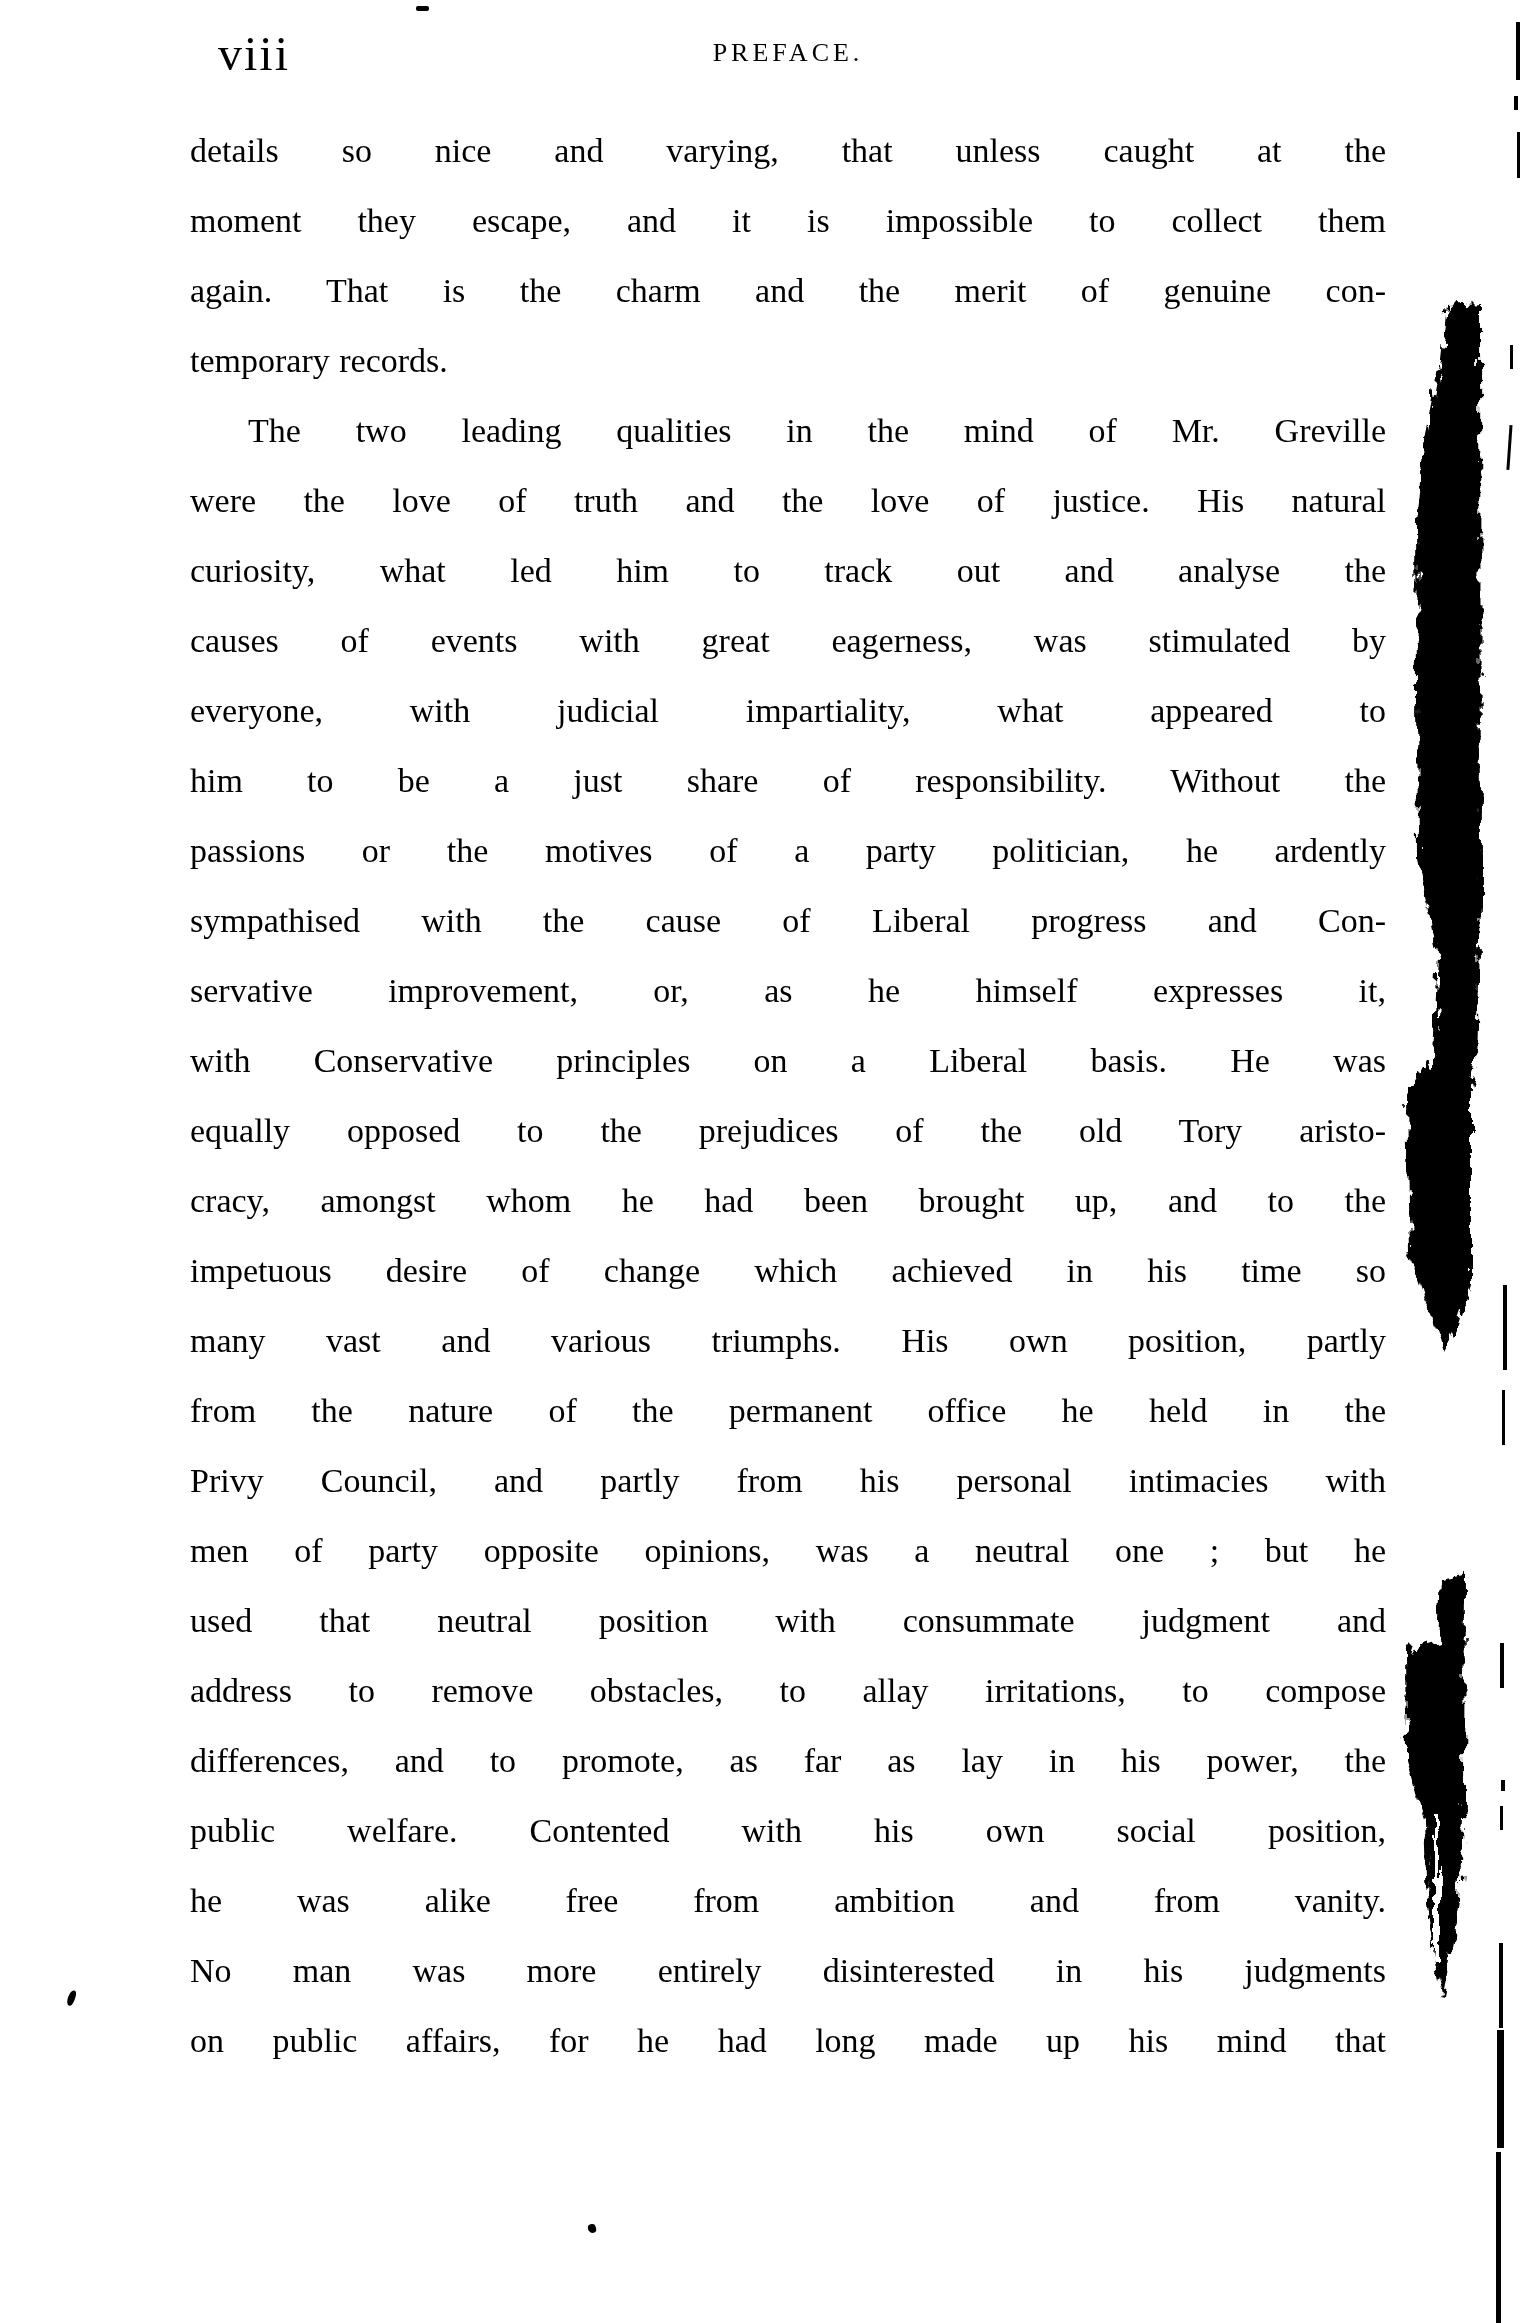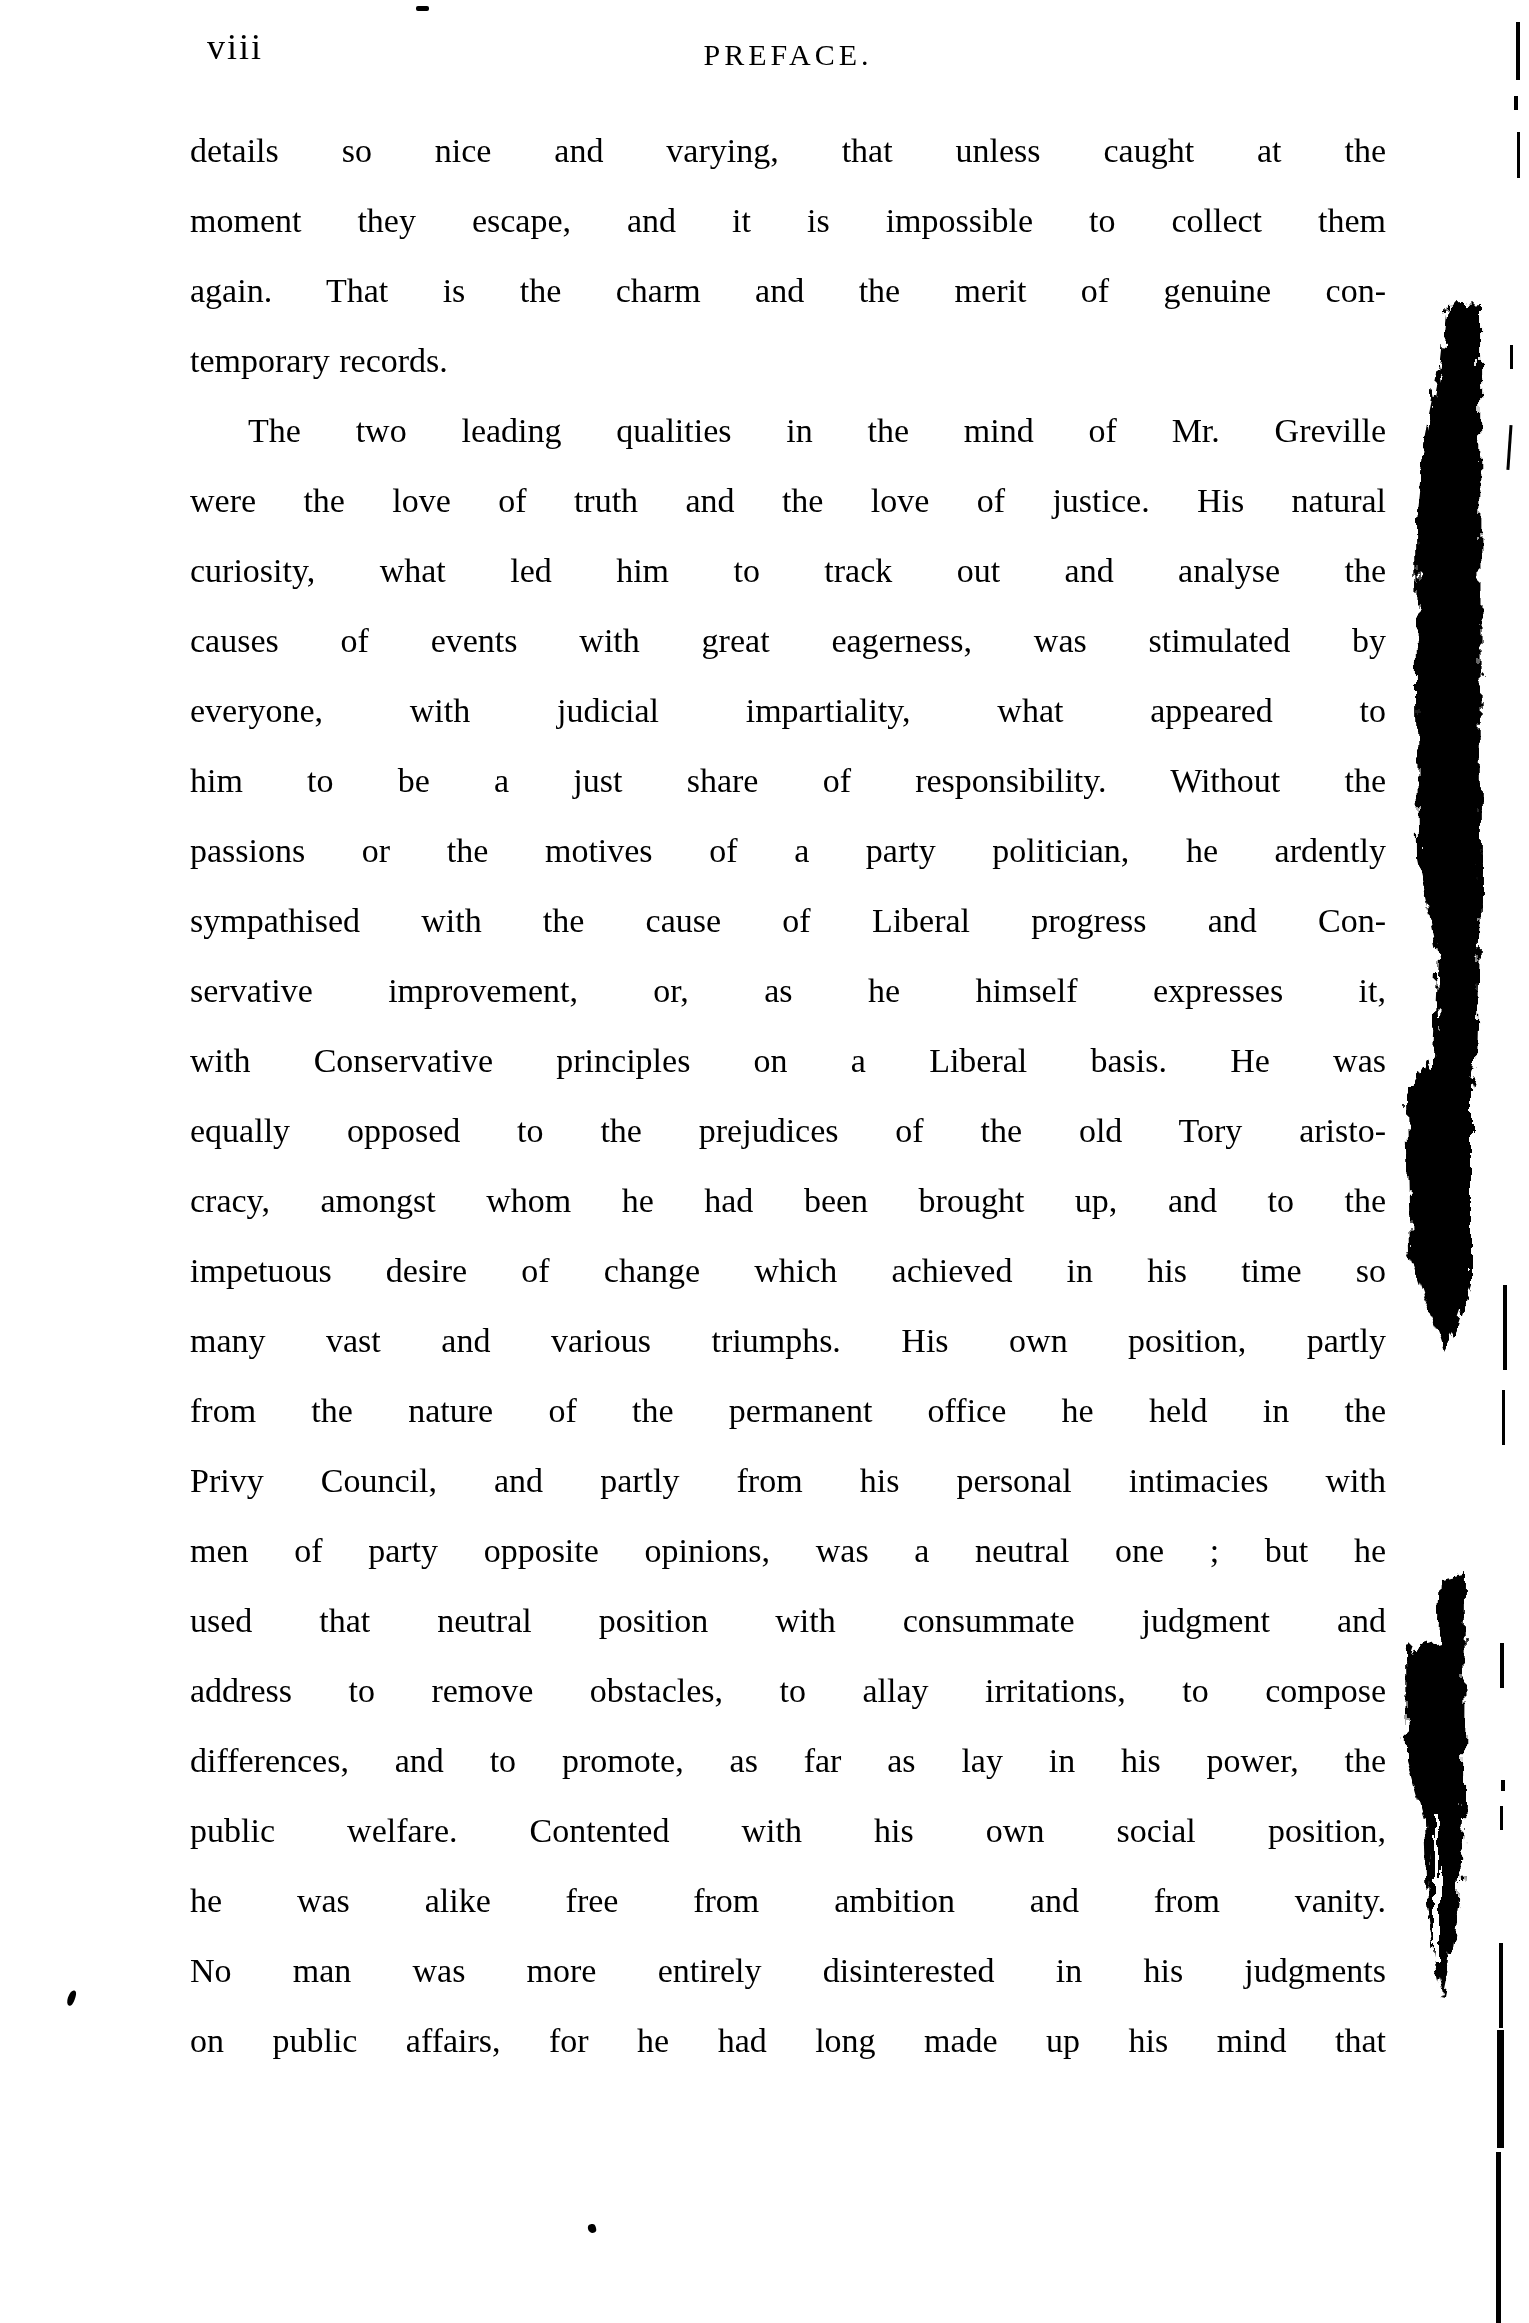--- a/index.html
+++ b/index.html
@@ -5,26 +5,26 @@
   html,body{margin:0;padding:0;background:#e8e8e8;}
   .sheet{
     position:relative;
     width:1529px;height:2323px;
     background:#ffffff;
     overflow:hidden;
     font-family:"Liberation Serif", serif;
     color:#000000;
   }
   .folio{
-    position:absolute;left:207px;top:26px;
-    font-size:36px;letter-spacing:2px;
+    position:absolute;left:218px;top:26px;
+    font-size:48px;letter-spacing:2px;
   }
   .running-head{
     position:absolute;left:190px;top:38px;width:1196px;
-    text-align:center;font-size:30px;letter-spacing:4px;
+    text-align:center;font-size:26px;letter-spacing:4px;
   }
   .text-block{
     position:absolute;left:190px;top:116px;width:1196px;
     font-size:34px;line-height:70px;
   }
   .line{
     height:70px;overflow:hidden;
     text-align:justify;text-align-last:justify;
     word-spacing:1px;
   }

